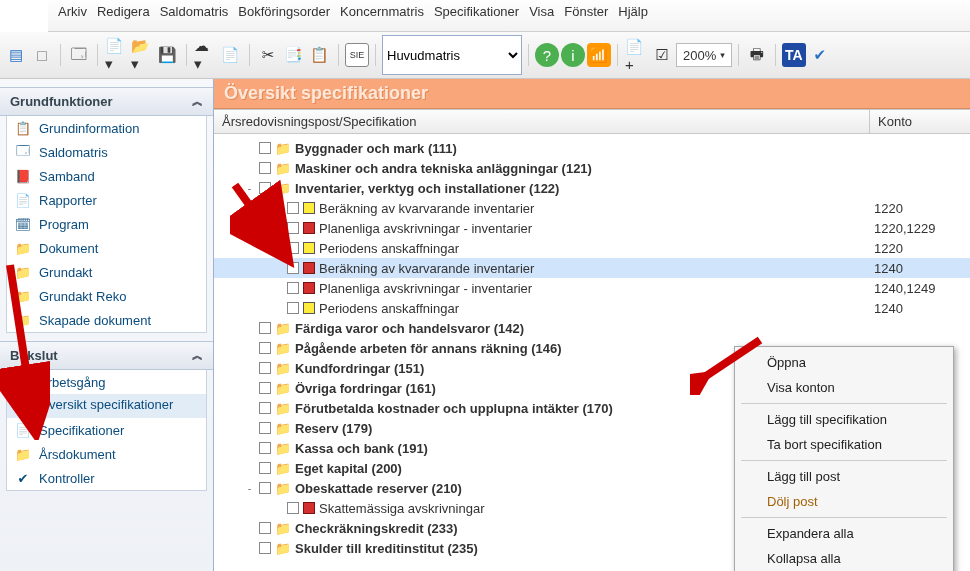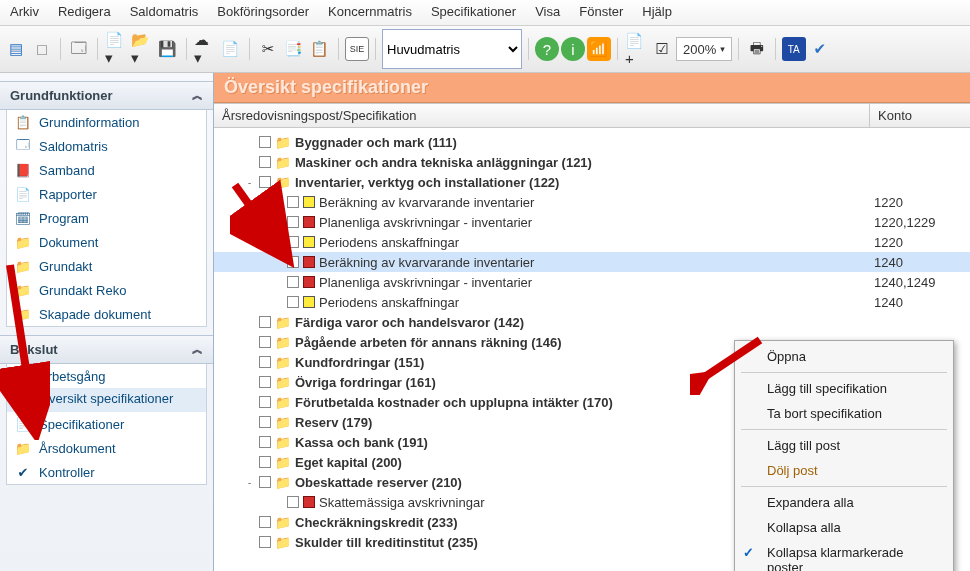--- a/index.html
+++ b/index.html
@@ -9,24 +9,25 @@
     font-size: 13px;
     color: #333;
     background: #fff;
     width: 970px;
     height: 571px;
     overflow: hidden;
     position: relative;
   }
   .menubar {
     display: flex;
-    gap: 19px;
-    padding: 4px 10px 6px 10px;
+    gap: 10px;
+    padding: 4px 10px 12px 10px;
     background: linear-gradient(#fefefe, #f3f3f3);
     border-bottom: 1px solid #d0d0d0;
+    margin-left: 48px;
   }
   .menubar span { cursor: default; }
   .toolbar {
     display: flex;
     align-items: center;
     gap: 2px;
     padding: 3px 4px;
     background: linear-gradient(#fafafa, #e8e8e8);
     border-bottom: 1px solid #c8c8c8;
   }
@@ -190,21 +191,21 @@
   <div class="tsep"></div>
   <div class="tbtn">📄+</div>
   <div class="tbtn">☑</div>
   <div class="zoom-box">
     <span>200%</span>
     <span style="font-size:9px">▾</span>
   </div>
   <div class="tsep"></div>
   <div class="tbtn">🖶</div>
   <div class="tsep"></div>
-  <div class="tbtn" style="color:#fff;background:#1f4aa3;font-size:10px;font-weight:normal">TA</div>
+  <div class="tbtn" style="color:#fff;background:#1f4aa3;font-size:14px;font-weight:bold">TA</div>
   <div class="tbtn" style="color:#2a72c4">✔</div>
 </div>
 
 <div class="main">
 
   <div class="sidebar">
 
     <div class="panel">
       <div class="panel-head">
         <span>Grundfunktioner</span>
@@ -495,20 +496,21 @@
             <span class="chk"></span>
             <span class="folder">📁</span>
             <span class="bold">Skulder till kreditinstitut (235)</span>
           </div>
           <div class="cell2"></div>
         </div>
       </div>
 
     <div class="context-menu" id="ctx">
         <div class="cm-item"><span>Öppna</span></div>
+        <div class="cm-item"><span>Visa konton</span></div>
         <div class="cm-sep"></div>
         <div class="cm-item"><span>Lägg till specifikation</span></div>
         <div class="cm-item"><span>Ta bort specifikation</span></div>
         <div class="cm-sep"></div>
         <div class="cm-item"><span>Lägg till post</span></div>
         <div class="cm-item disabled"><span>Dölj post</span></div>
         <div class="cm-sep"></div>
         <div class="cm-item"><span>Expandera alla</span></div>
         <div class="cm-item"><span>Kollapsa alla</span></div>
         <div class="cm-item"><span class="cm-check">✓</span><span>Kollapsa klarmarkerade poster</span></div>

